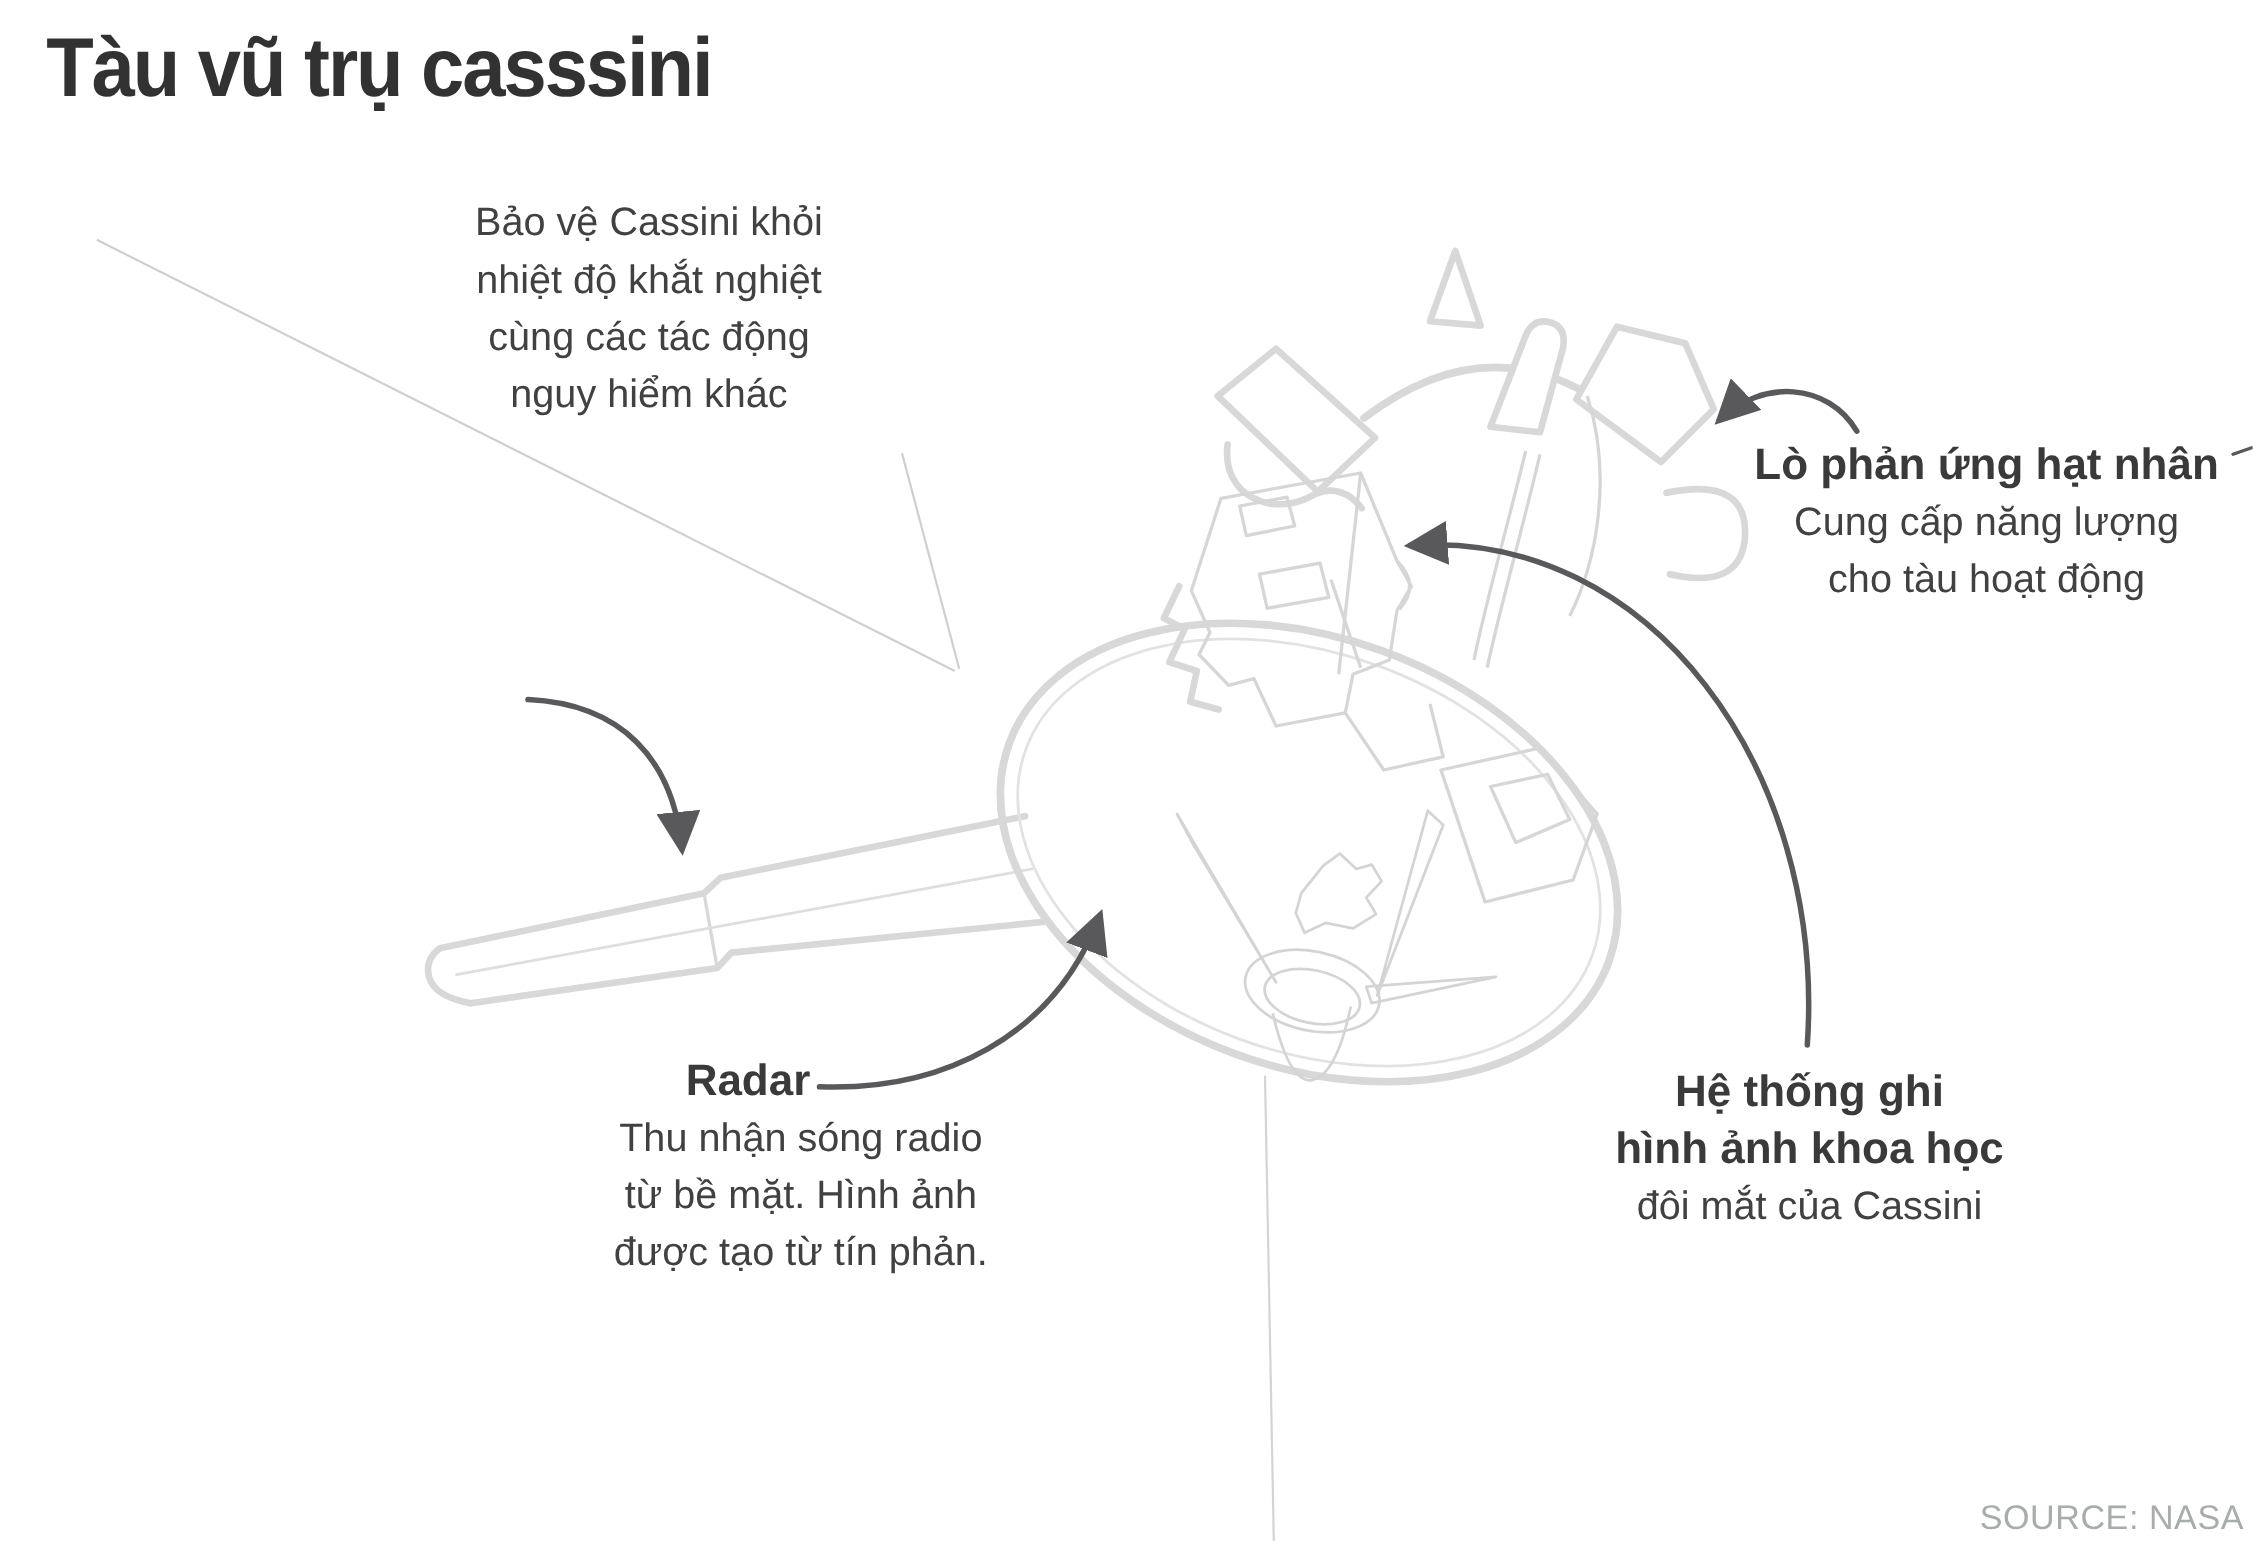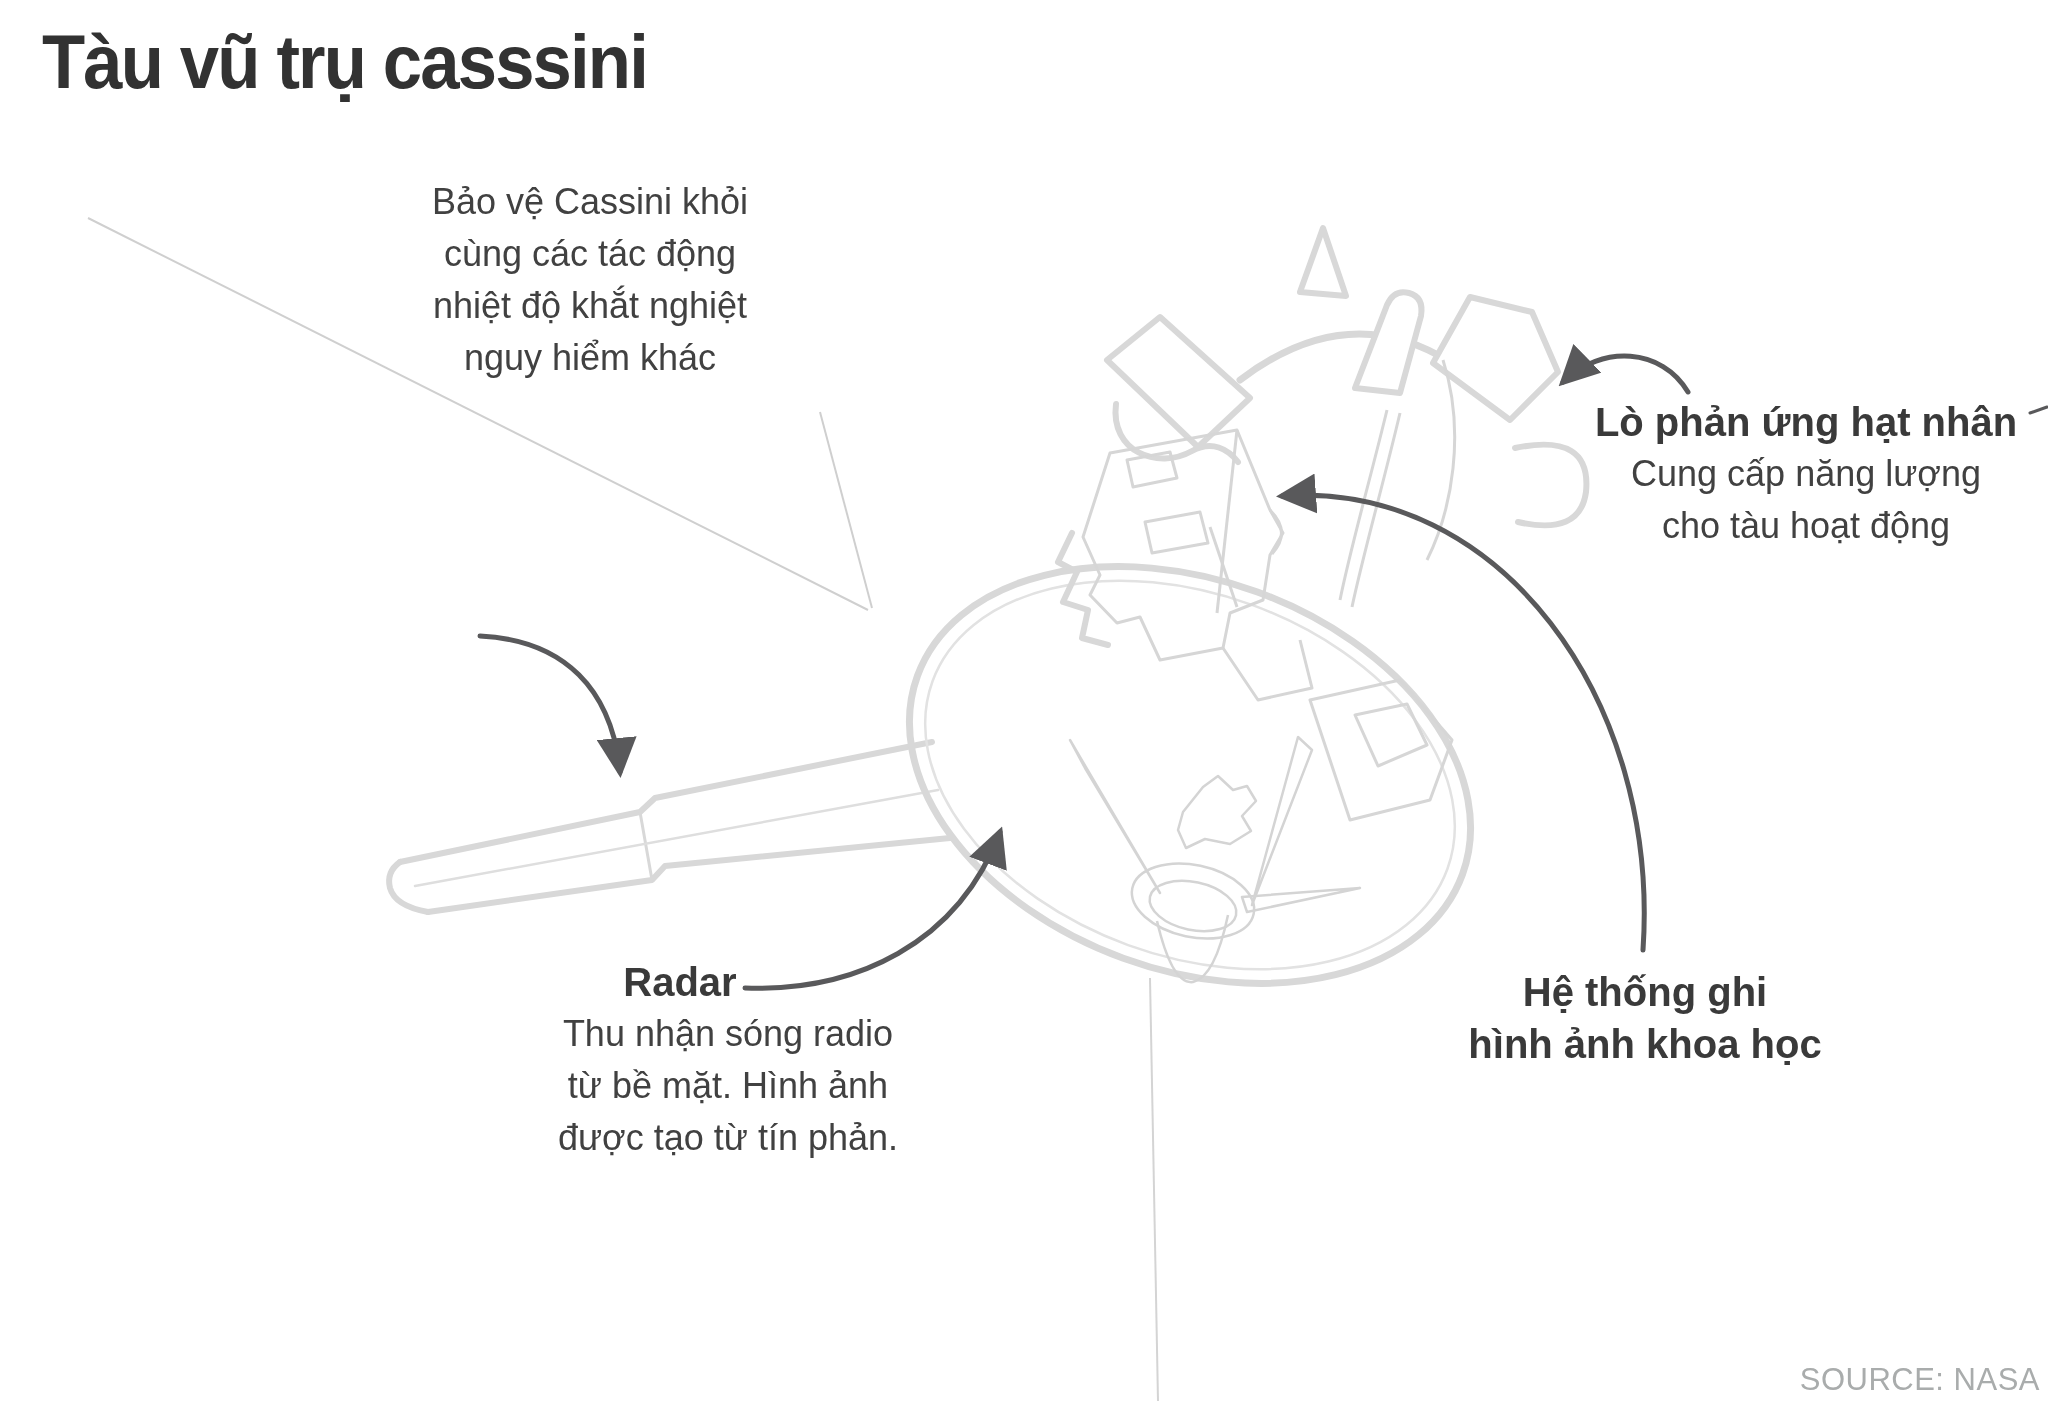--- a/index.html
+++ b/index.html
@@ -100,39 +100,40 @@
       <path d="M1688 392 C1662 348 1602 344 1563 382" marker-end="url(#ah)"></path>
       <path d="M1643 950 C1660 700 1500 480 1282 496" marker-end="url(#ah)"></path>
       <path d="M2030 413 L2047 407" stroke-width="3"></path>
     </g>
   </svg>
 
   <div class="page-title">Tàu vũ trụ casssini</div>
 
   <div class="callout co-heat">
     <span class="ln">Bảo vệ Cassini khỏi</span>
+    <span class="ln">nhiệt độ khắt nghiệt</span>
     <span class="ln">cùng các tác động</span>
-    <span class="ln">nhiệt độ khắt nghiệt</span>
     <span class="ln">nguy hiểm khác</span>
   </div>
 
   <div class="callout co-reactor">
     <div class="hd">Lò phản ứng hạt nhân</div>
     <span class="ln">Cung cấp năng lượng</span>
     <span class="ln">cho tàu hoạt động</span>
   </div>
 
 
   <div class="callout co-radar">
     <div class="hd">Radar</div>
     <span class="ln">Thu nhận sóng radio</span>
     <span class="ln">từ bề mặt. Hình ảnh</span>
     <span class="ln">được tạo từ tín phản.</span>
   </div>
 
   <div class="callout co-imaging">
     <div class="hd">Hệ thống ghi</div>
     <div class="hd">hình ảnh khoa học</div>
+    <span class="ln">đôi mắt của Cassini</span>
   </div>
 
   <div class="source-line">SOURCE: NASA</div>
 
 </div>
 
 </body></html>

